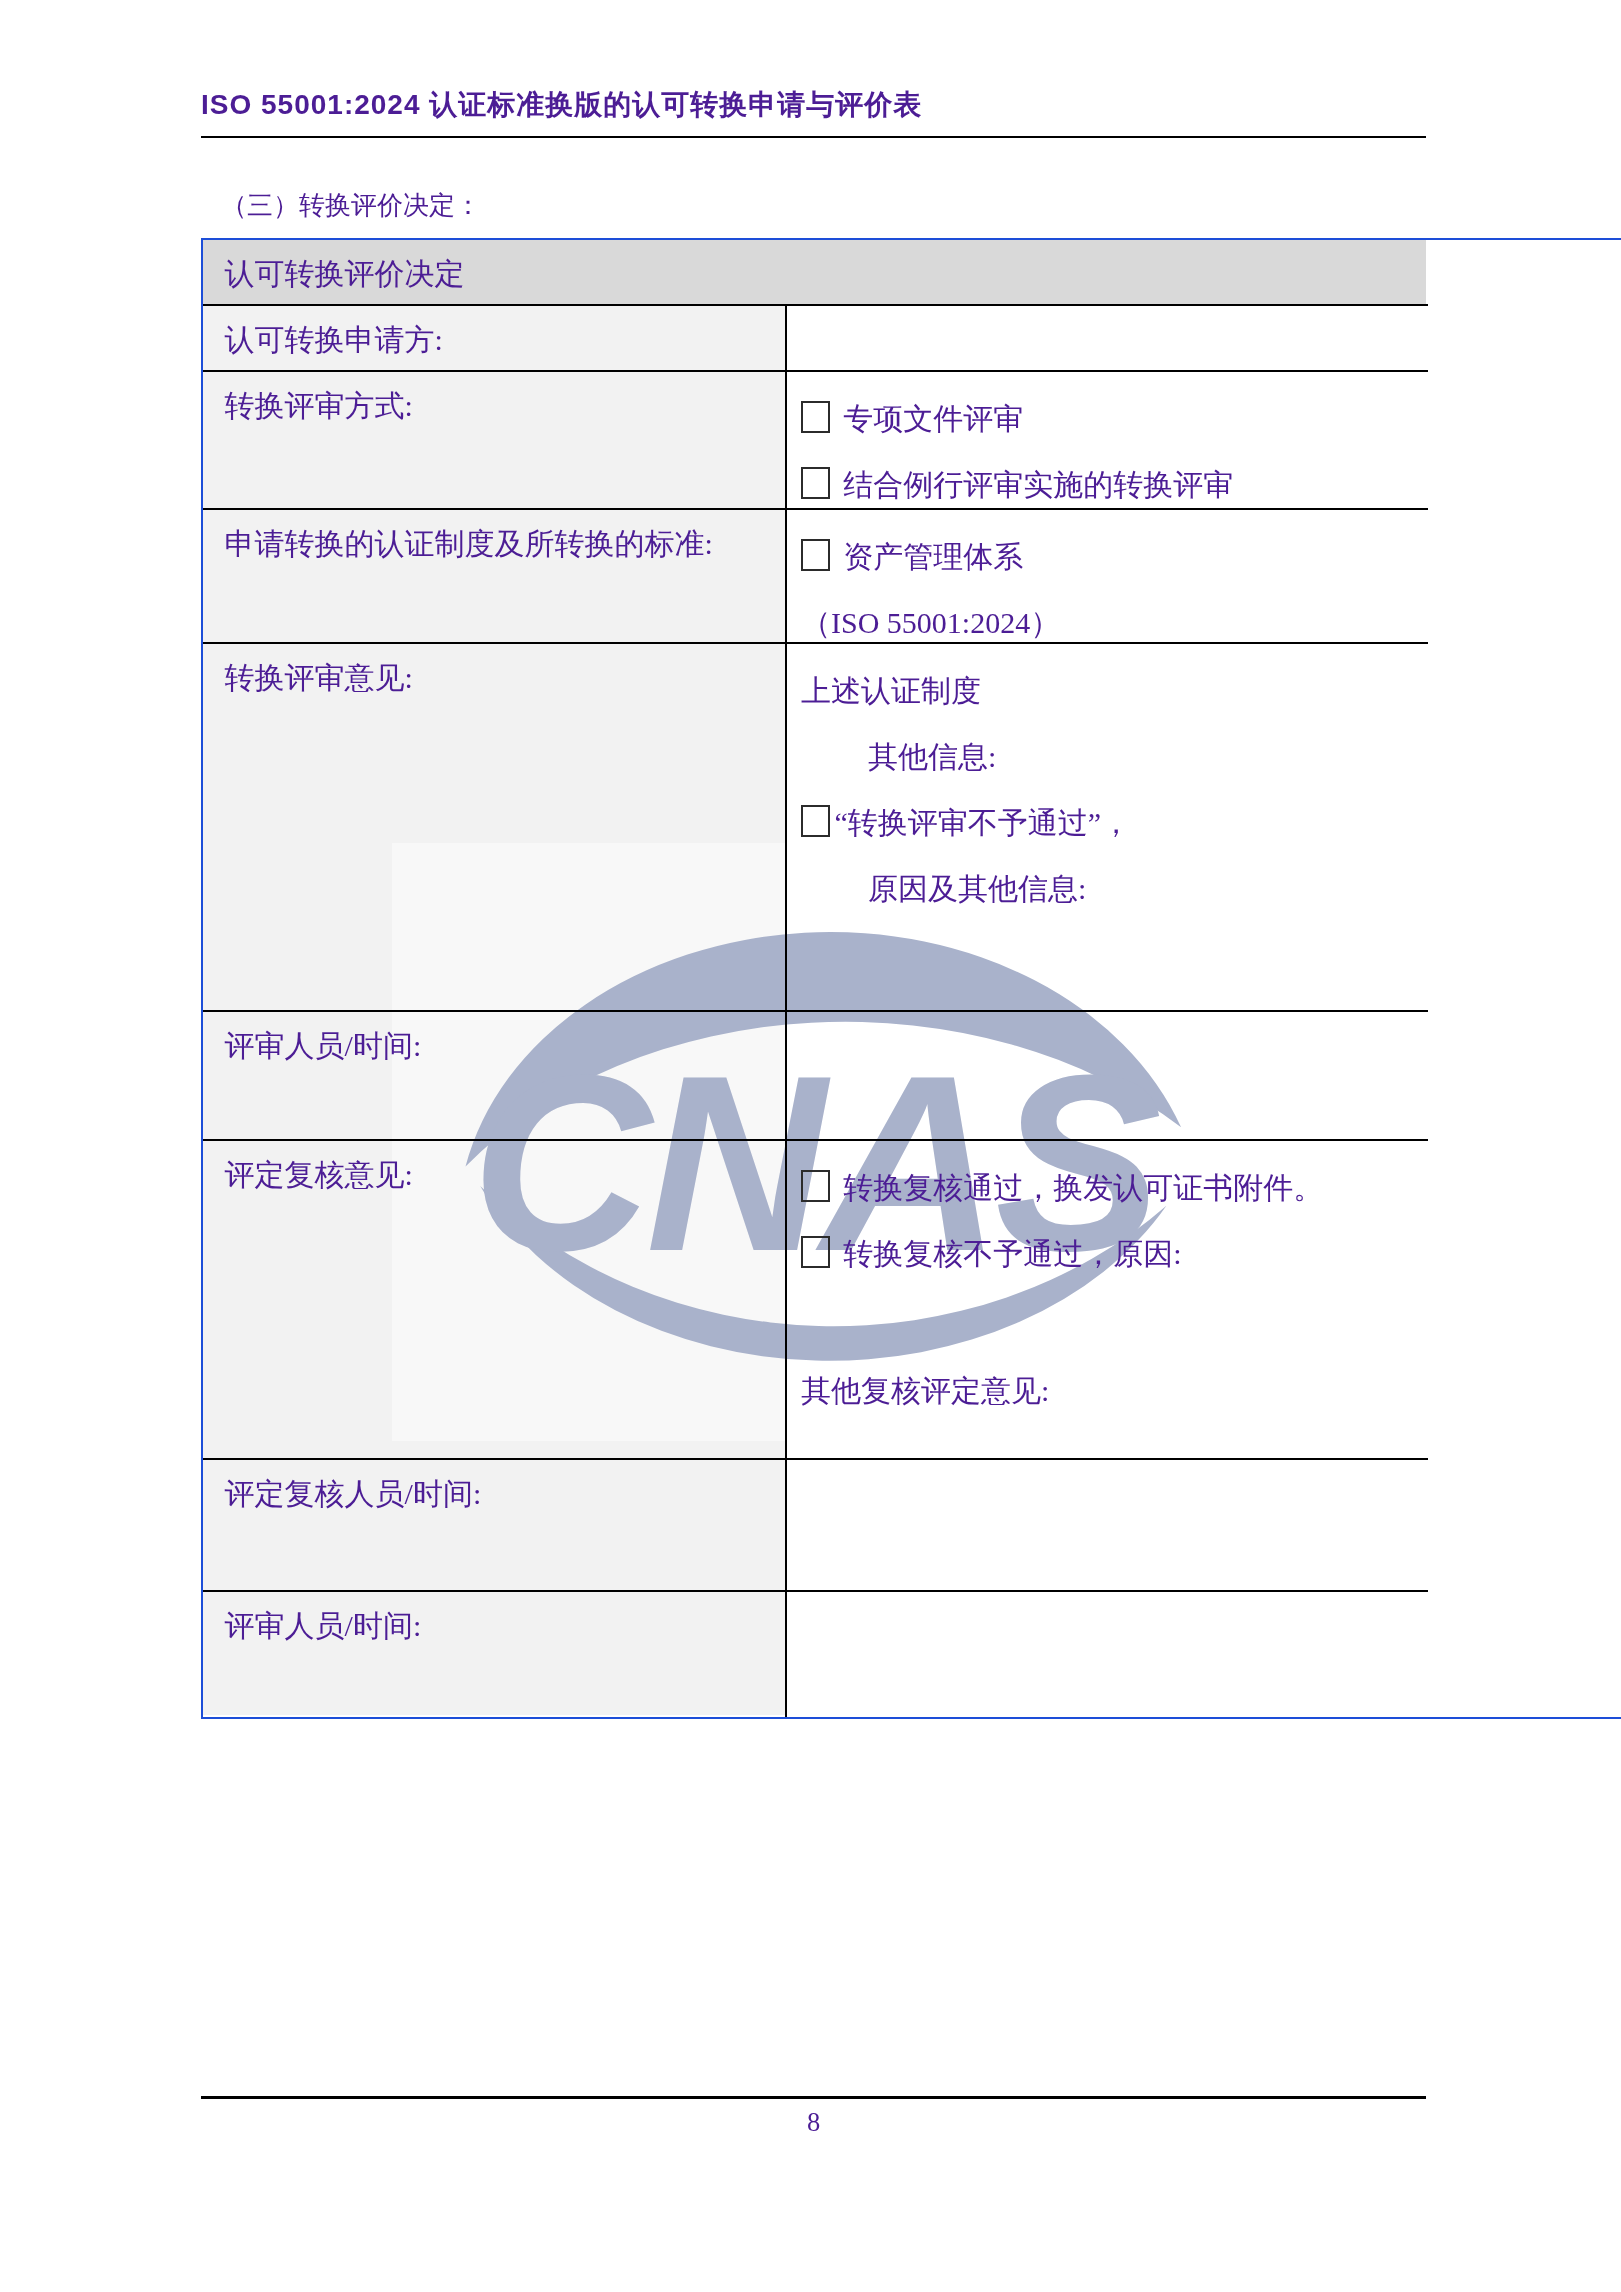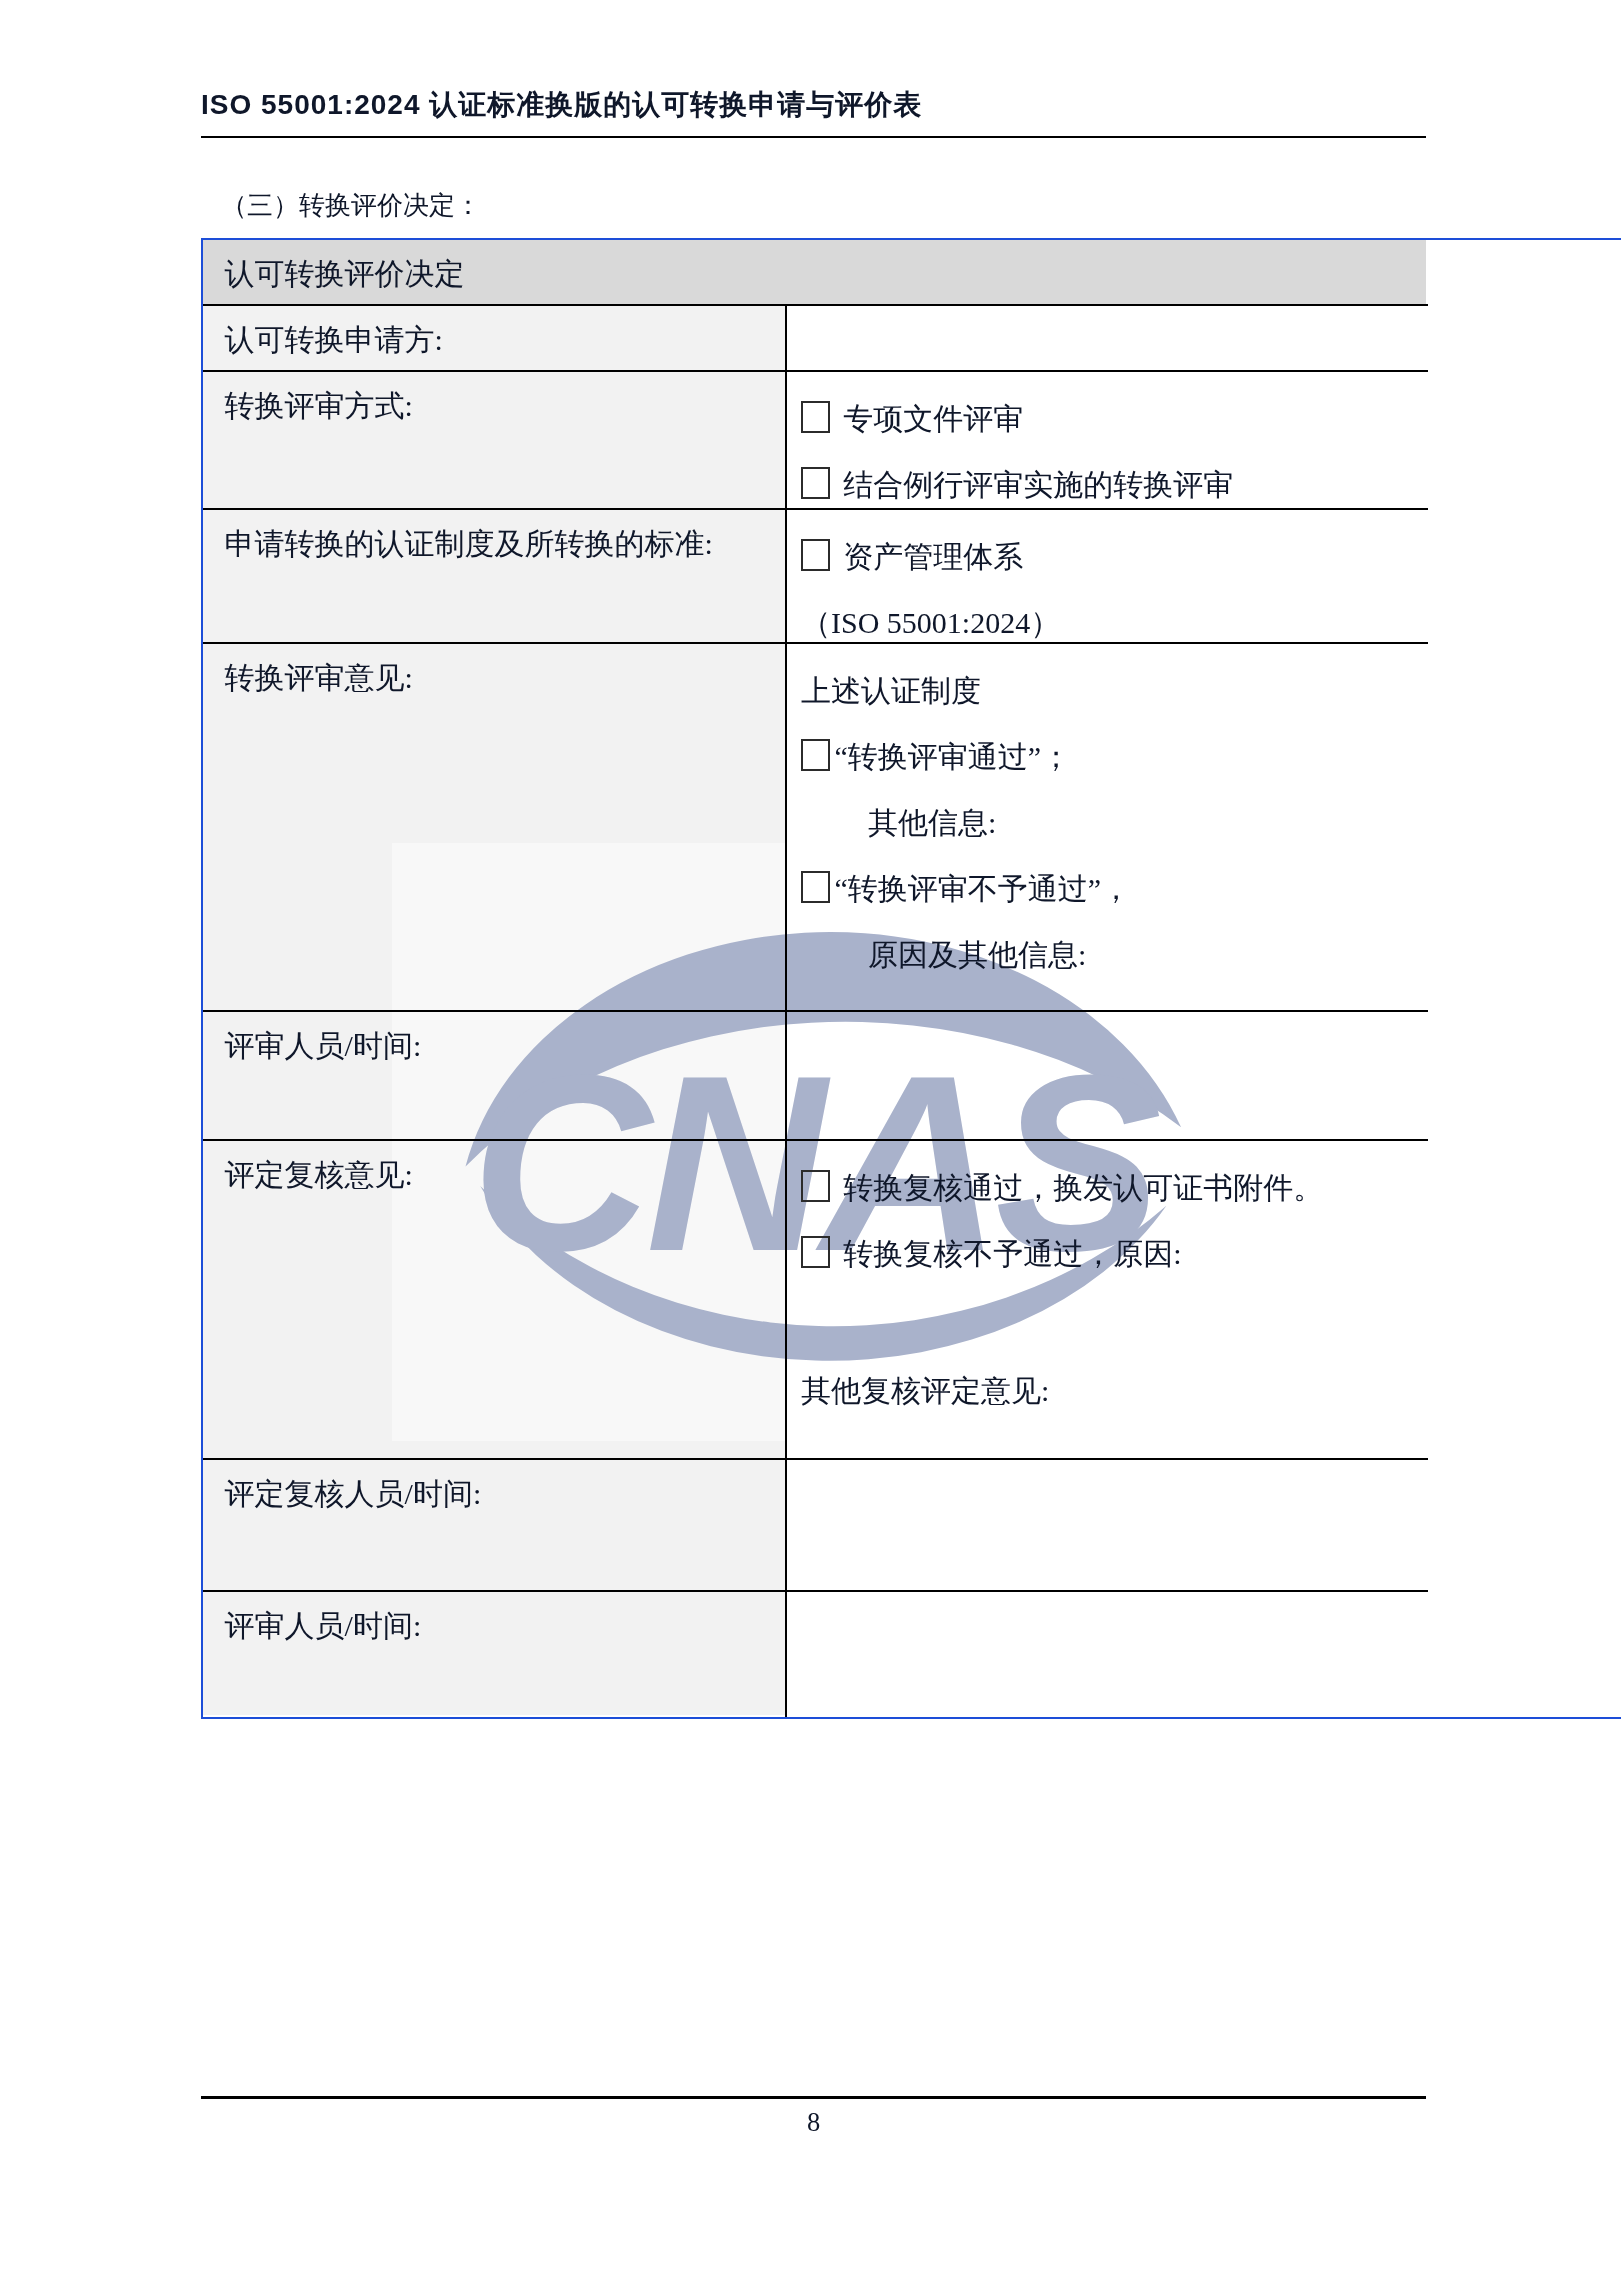--- a/index.html
+++ b/index.html
@@ -2,21 +2,21 @@
 <html><head>
 <meta charset="utf-8">
 <style>
   html,body{margin:0;padding:0;background:#888;}
   .page{
     position:relative;
     width:1621px;height:2293px;
     margin:0 auto;
     background:#ffffff;
     font-family:"Liberation Serif","DejaVu Serif",serif;
-    color:#0f172a;
+    color:#4c1d95;
     overflow:hidden;
   }
   
   .doc-header{
     position:absolute;left:201px;top:86px;width:1225px;
     font-family:"Liberation Sans","DejaVu Sans",sans-serif;
     font-weight:600;font-size:28px;letter-spacing:1px;
     padding-bottom:11.8px;border-bottom:2.9px solid #000;
   }
   
@@ -110,21 +110,20 @@
         <div class="line"><span class="cb"></span><span>结合例行评审实施的转换评审</span></div>
       </div>
       <div class="cell lab"><span>申请转换的认证制度及所转换的标准:</span></div>
       <div class="cell val">
         <div class="line"><span class="cb"></span><span>资产管理体系</span></div>
         <div class="line"><span>（ISO 55001:2024）</span></div>
       </div>
       <div class="cell lab"><span>转换评审意见:</span></div>
       <div class="cell val">
         <div class="line"><span>上述认证制度</span></div>
-        <div class="line"><span class="cb tight"></span><span>“转换评审通过”；</span></div>
         <div class="line indent"><span>其他信息:</span></div>
         <div class="line"><span class="cb tight"></span><span>“转换评审不予通过”，</span></div>
         <div class="line indent"><span>原因及其他信息:</span></div>
       </div>
       <div class="cell lab"><span>评审人员/时间:</span></div>
       <div class="cell val"></div>
       <div class="cell lab"><span>评定复核意见:</span></div>
       <div class="cell val">
         <div class="line"><span class="cb"></span><span>转换复核通过，换发认可证书附件。</span></div>
         <div class="line"><span class="cb"></span><span>转换复核不予通过，原因:</span></div>

